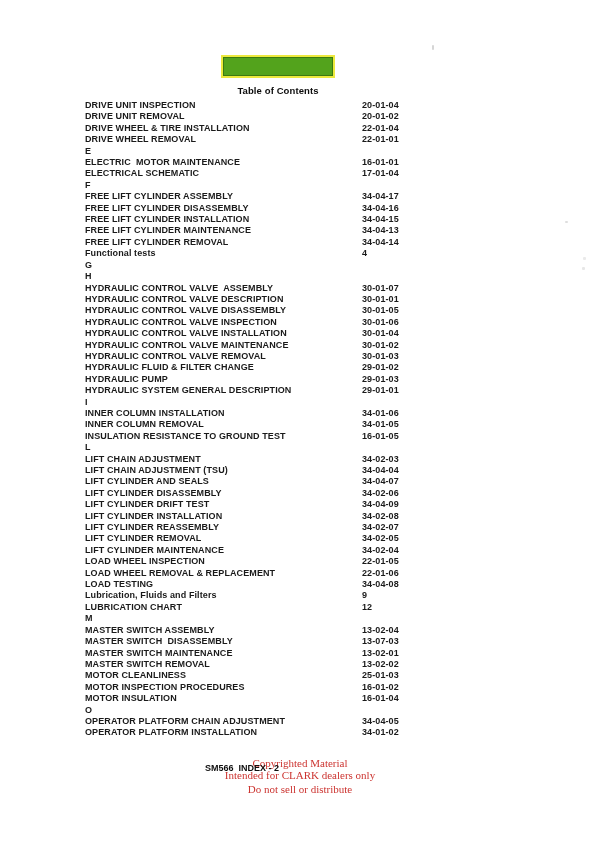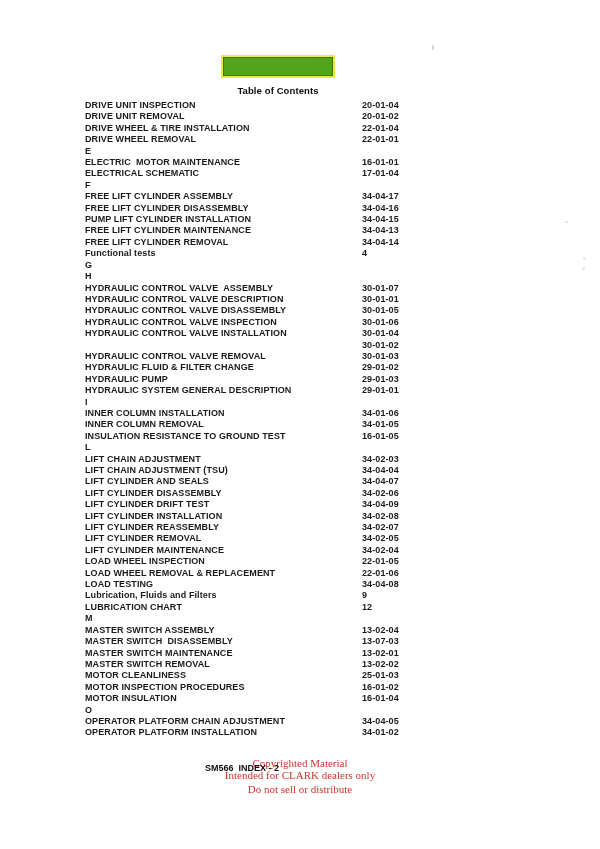--- a/index.html
+++ b/index.html
@@ -88,32 +88,32 @@
       <div class="toc-row"><span class="toc-label">DRIVE UNIT INSPECTION</span><span class="toc-page">20-01-04</span></div>
       <div class="toc-row"><span class="toc-label">DRIVE UNIT REMOVAL</span><span class="toc-page">20-01-02</span></div>
       <div class="toc-row"><span class="toc-label">DRIVE WHEEL &amp; TIRE INSTALLATION</span><span class="toc-page">22-01-04</span></div>
       <div class="toc-row"><span class="toc-label">DRIVE WHEEL REMOVAL</span><span class="toc-page">22-01-01</span></div>
       <div class="toc-row"><span class="toc-label">E</span></div>
       <div class="toc-row"><span class="toc-label">ELECTRIC  MOTOR MAINTENANCE</span><span class="toc-page">16-01-01</span></div>
       <div class="toc-row"><span class="toc-label">ELECTRICAL SCHEMATIC</span><span class="toc-page">17-01-04</span></div>
       <div class="toc-row"><span class="toc-label">F</span></div>
       <div class="toc-row"><span class="toc-label">FREE LIFT CYLINDER ASSEMBLY</span><span class="toc-page">34-04-17</span></div>
       <div class="toc-row"><span class="toc-label">FREE LIFT CYLINDER DISASSEMBLY</span><span class="toc-page">34-04-16</span></div>
-      <div class="toc-row"><span class="toc-label">PUMP LIFT CYLINDER INSTALLATION</span><span class="toc-page">34-04-15</span></div>
+      <div class="toc-row"><span class="toc-label">FREE LIFT CYLINDER INSTALLATION</span><span class="toc-page">34-04-15</span></div>
       <div class="toc-row"><span class="toc-label">FREE LIFT CYLINDER MAINTENANCE</span><span class="toc-page">34-04-13</span></div>
       <div class="toc-row"><span class="toc-label">FREE LIFT CYLINDER REMOVAL</span><span class="toc-page">34-04-14</span></div>
       <div class="toc-row"><span class="toc-label">Functional tests</span><span class="toc-page">4</span></div>
       <div class="toc-row"><span class="toc-label">G</span></div>
       <div class="toc-row"><span class="toc-label">H</span></div>
       <div class="toc-row"><span class="toc-label">HYDRAULIC CONTROL VALVE  ASSEMBLY</span><span class="toc-page">30-01-07</span></div>
       <div class="toc-row"><span class="toc-label">HYDRAULIC CONTROL VALVE DESCRIPTION</span><span class="toc-page">30-01-01</span></div>
       <div class="toc-row"><span class="toc-label">HYDRAULIC CONTROL VALVE DISASSEMBLY</span><span class="toc-page">30-01-05</span></div>
       <div class="toc-row"><span class="toc-label">HYDRAULIC CONTROL VALVE INSPECTION</span><span class="toc-page">30-01-06</span></div>
       <div class="toc-row"><span class="toc-label">HYDRAULIC CONTROL VALVE INSTALLATION</span><span class="toc-page">30-01-04</span></div>
-      <div class="toc-row"><span class="toc-page">30-01-02</span></div>
+      <div class="toc-row"><span class="toc-label">HYDRAULIC CONTROL VALVE MAINTENANCE</span><span class="toc-page">30-01-02</span></div>
       <div class="toc-row"><span class="toc-label">HYDRAULIC CONTROL VALVE REMOVAL</span><span class="toc-page">30-01-03</span></div>
       <div class="toc-row"><span class="toc-label">HYDRAULIC FLUID &amp; FILTER CHANGE</span><span class="toc-page">29-01-02</span></div>
       <div class="toc-row"><span class="toc-label">HYDRAULIC PUMP</span><span class="toc-page">29-01-03</span></div>
       <div class="toc-row"><span class="toc-label">HYDRAULIC SYSTEM GENERAL DESCRIPTION</span><span class="toc-page">29-01-01</span></div>
       <div class="toc-row"><span class="toc-label">I</span></div>
       <div class="toc-row"><span class="toc-label">INNER COLUMN INSTALLATION</span><span class="toc-page">34-01-06</span></div>
       <div class="toc-row"><span class="toc-label">INNER COLUMN REMOVAL</span><span class="toc-page">34-01-05</span></div>
       <div class="toc-row"><span class="toc-label">INSULATION RESISTANCE TO GROUND TEST</span><span class="toc-page">16-01-05</span></div>
       <div class="toc-row"><span class="toc-label">L</span></div>
       <div class="toc-row"><span class="toc-label">LIFT CHAIN ADJUSTMENT</span><span class="toc-page">34-02-03</span></div>

